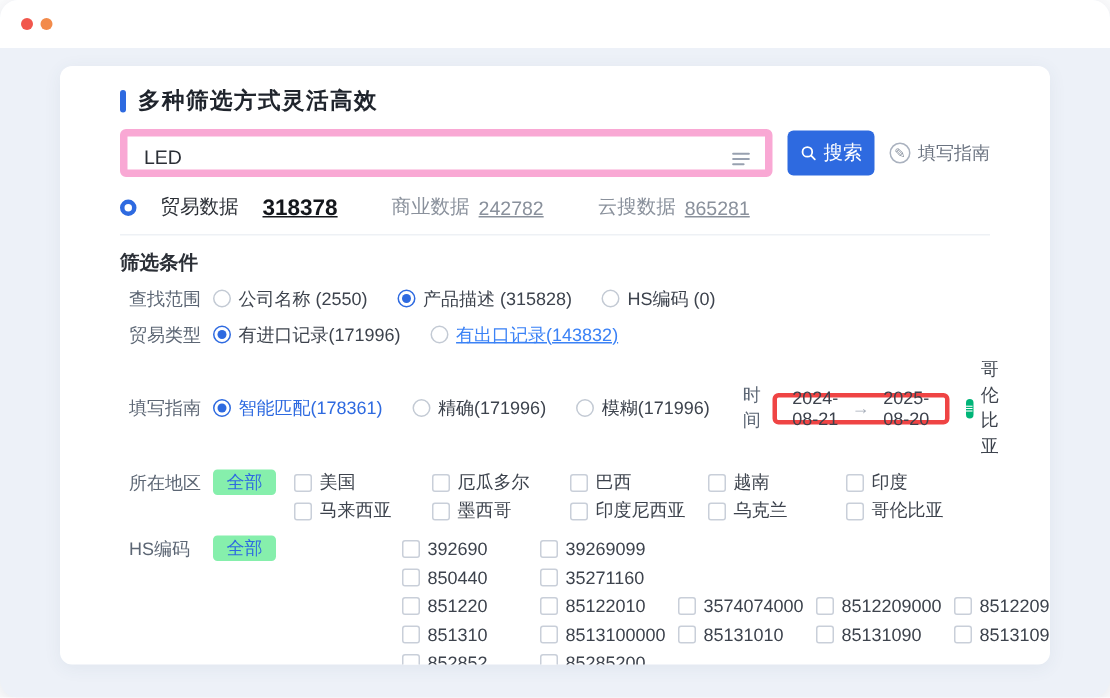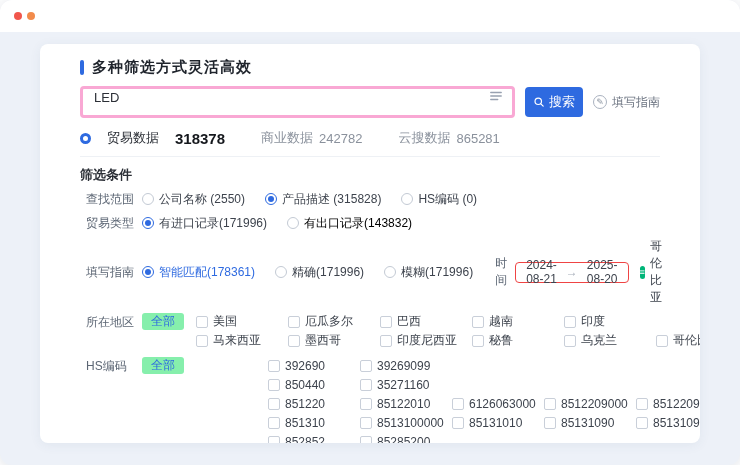--- a/index.html
+++ b/index.html
@@ -12,54 +12,54 @@
   .dot-orange { background:#f28b4b; }
   .canvas { height:433px; padding:12px 40px 22px; }
   .card { background:#fff; border-radius:8px; box-shadow:0 2px 12px rgba(60,80,120,.07);
           padding:14px 40px 18px; height:100%; overflow:hidden; }
 
   .title-row { display:flex; align-items:center; gap:8px; }
   .accent-bar { width:4px; height:15px; background:#2e6ae0; border-radius:2px; }
   .page-title { font-size:15px; font-weight:700; color:#1f242c; letter-spacing:1px; }
 
   .search-row { display:flex; align-items:center; gap:10px; margin-top:9px; }
-  .search-box { display:flex; align-items:flex-start; border:3px solid #f9a8d4; border-radius:4px;
+  .search-box { display:flex; align-items:flex-end; border:5px solid #f9a8d4; border-radius:4px;
                 height:32px; flex:1; padding:0 9px; gap:8px; background:#fff; }
   .search-box input { border:none; outline:none; flex:1; font-size:13px; color:#2b2f36; min-width:0; background:transparent; }
   .icon-gray { color:#98a1b0; display:flex; align-items:center; }
   .search-btn { height:30px; width:58px; background:#2e6ae0; color:#fff; border:none; border-radius:4px;
                 font-size:13px; display:flex; align-items:center; justify-content:center; gap:4px; cursor:pointer; }
   .guide { display:flex; align-items:center; gap:5px; color:#6b7380; font-size:12px; cursor:pointer; white-space:nowrap; }
   .guide-icon { width:14px; height:14px; border:1px solid #aab2bf; border-radius:50%; color:#8a93a0;
                 font-size:9px; display:flex; align-items:center; justify-content:center; }
 
   .tabs { display:flex; align-items:center; gap:36px; margin-top:11px; }
   .tab { display:flex; align-items:center; gap:6px; font-size:13px; color:#8a919c; cursor:pointer; }
-  .tab .count { font-size:13px; }
+  .tab .count { font-size:13px;text-decoration:underline; }
   .tab.active { color:#2b2f36;gap:16px; }
   .tab.active .count { font-size:15px; font-weight:700; color:#14171c; }
   .target-icon { width:11px; height:11px; border:3px solid #2e6ae0; border-radius:50%; }
 
   .divider { border-top:1px solid #eef1f5; margin-top:9px; }
   .section-title { font-size:13px; font-weight:700; color:#2b2f36; margin-top:9px; }
 
   .frow { display:flex; align-items:center; margin-top:6px; padding-left:6px; font-size:12px; color:#3d434d; min-height:18px; }
   .frow.top { align-items:flex-start; }
   .flabel { width:48px; margin-right:8px; color:#5c6674; flex:none; }
   .frow.top .flabel { margin-top:2px; }
 
   .radio-opt { display:flex; align-items:center; gap:5px; margin-right:20px; cursor:pointer; white-space:nowrap; }
   .radio { width:12px; height:12px; border:1px solid #c3cad4; border-radius:50%; position:relative; background:#fff; flex:none; }
   .radio.on { border-color:#2e6ae0; }
   .radio.on::after { content:""; position:absolute; inset:2px; border-radius:50%; background:#2e6ae0; }
   .blue-text { color:#2e6ae0; }
-  .link-text { color:#000000; }
+  .link-text { color:#3b82f6; text-decoration:underline; }
 
   .time-label { color:#5c6674; margin:0 8px 0 2px; }
-  .date-box { display:flex; align-items:center; gap:9px; border:1px solid #ef4444; border-radius:4px;
+  .date-box { display:flex; align-items:center; gap:9px; border:3px solid #ef4444; border-radius:4px;
               padding:0 10px; height:21px; color:#3d434d; cursor:pointer; }
   .date-sep { color:#a7aeba; }
   .quick { display:flex; align-items:center; gap:5px; margin-left:11px; cursor:pointer; color:#3d434d; }
   .quick-icon { width:13px; height:13px; background:#00b578; border-radius:3px; color:#fff;
                 display:flex; align-items:center; justify-content:center; font-size:9px; line-height:1; }
 
   .all-tag { background:#86efac; color:#2e6ae0; border-radius:3px; padding:0 9px; height:17px; line-height:17px;
              font-size:12px; margin-right:12px; flex:none; cursor:pointer; margin-top:1px; }
   .cb-grid { display:flex; flex-direction:column; }
   .cb-row { display:flex; align-items:center; height:19px; }
@@ -215,24 +215,20 @@
             <span class="cb-item">
                 <span class="cb"></span>
                 <span>墨西哥</span>
               </span>
             <span class="cb-item">
                 <span class="cb"></span>
                 <span>印度尼西亚</span>
               </span>
             <span class="cb-item">
                 <span class="cb"></span>
-                <span>秘鲁</span>
-              </span>
-            <span class="cb-item">
-                <span class="cb"></span>
                 <span>乌克兰</span>
               </span>
             <span class="cb-item">
                 <span class="cb"></span>
                 <span>哥伦比亚</span>
               </span>
           </div>
         </div>
 
       </div>
@@ -265,21 +261,21 @@
             <span class="cb-item">
                 <span class="cb"></span>
                 <span>851220</span>
               </span>
             <span class="cb-item">
                 <span class="cb"></span>
                 <span>85122010</span>
               </span>
             <span class="cb-item">
                 <span class="cb"></span>
-                <span>6126063000</span>
+                <span>3574074000</span>
               </span>
             <span class="cb-item">
                 <span class="cb"></span>
                 <span>8512209000</span>
               </span>
             <span class="cb-item">
                 <span class="cb"></span>
                 <span>85122099</span>
               </span>
           </div>

